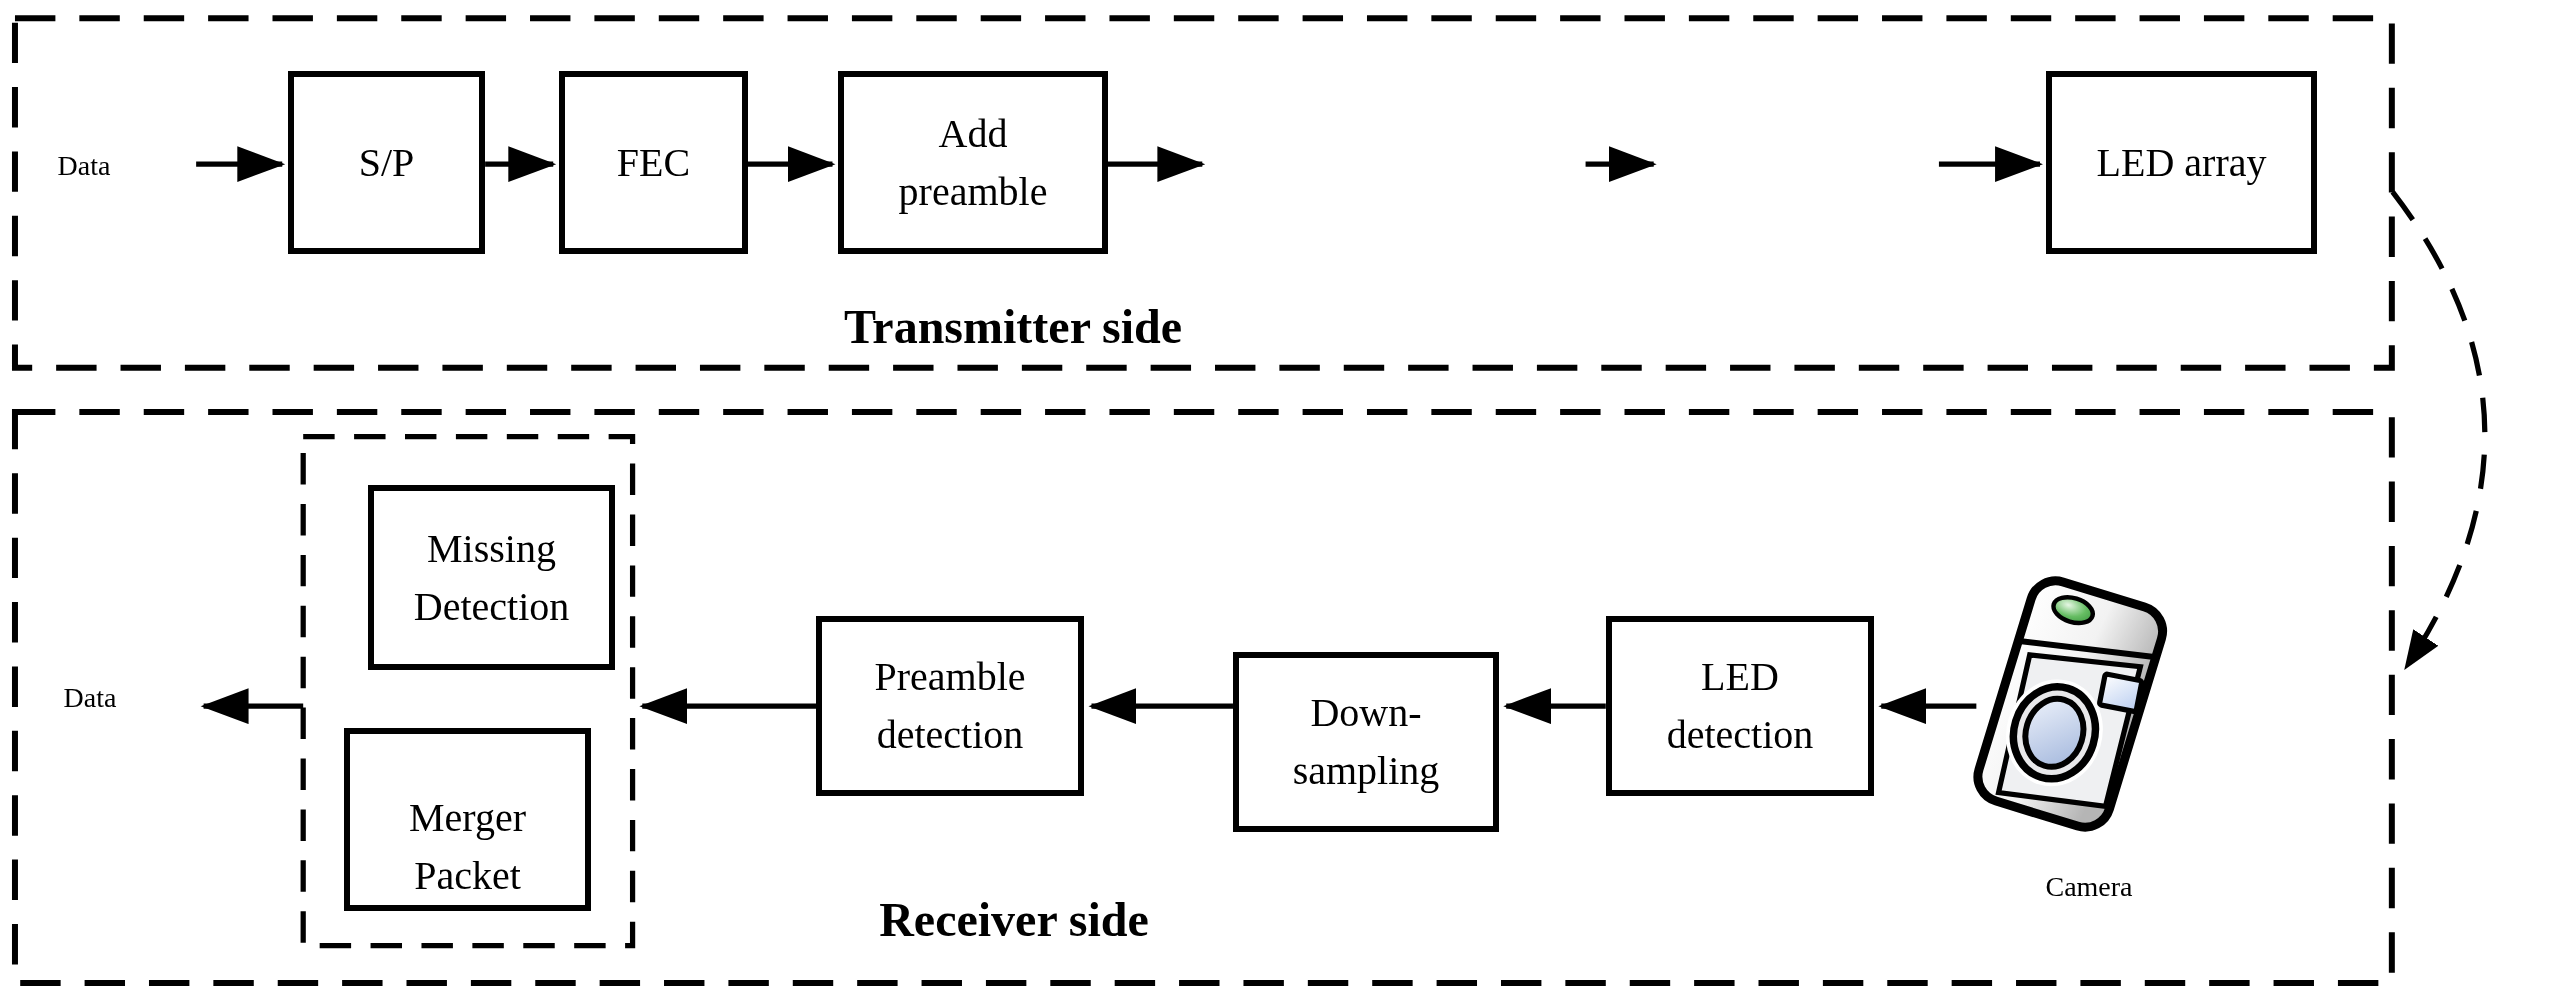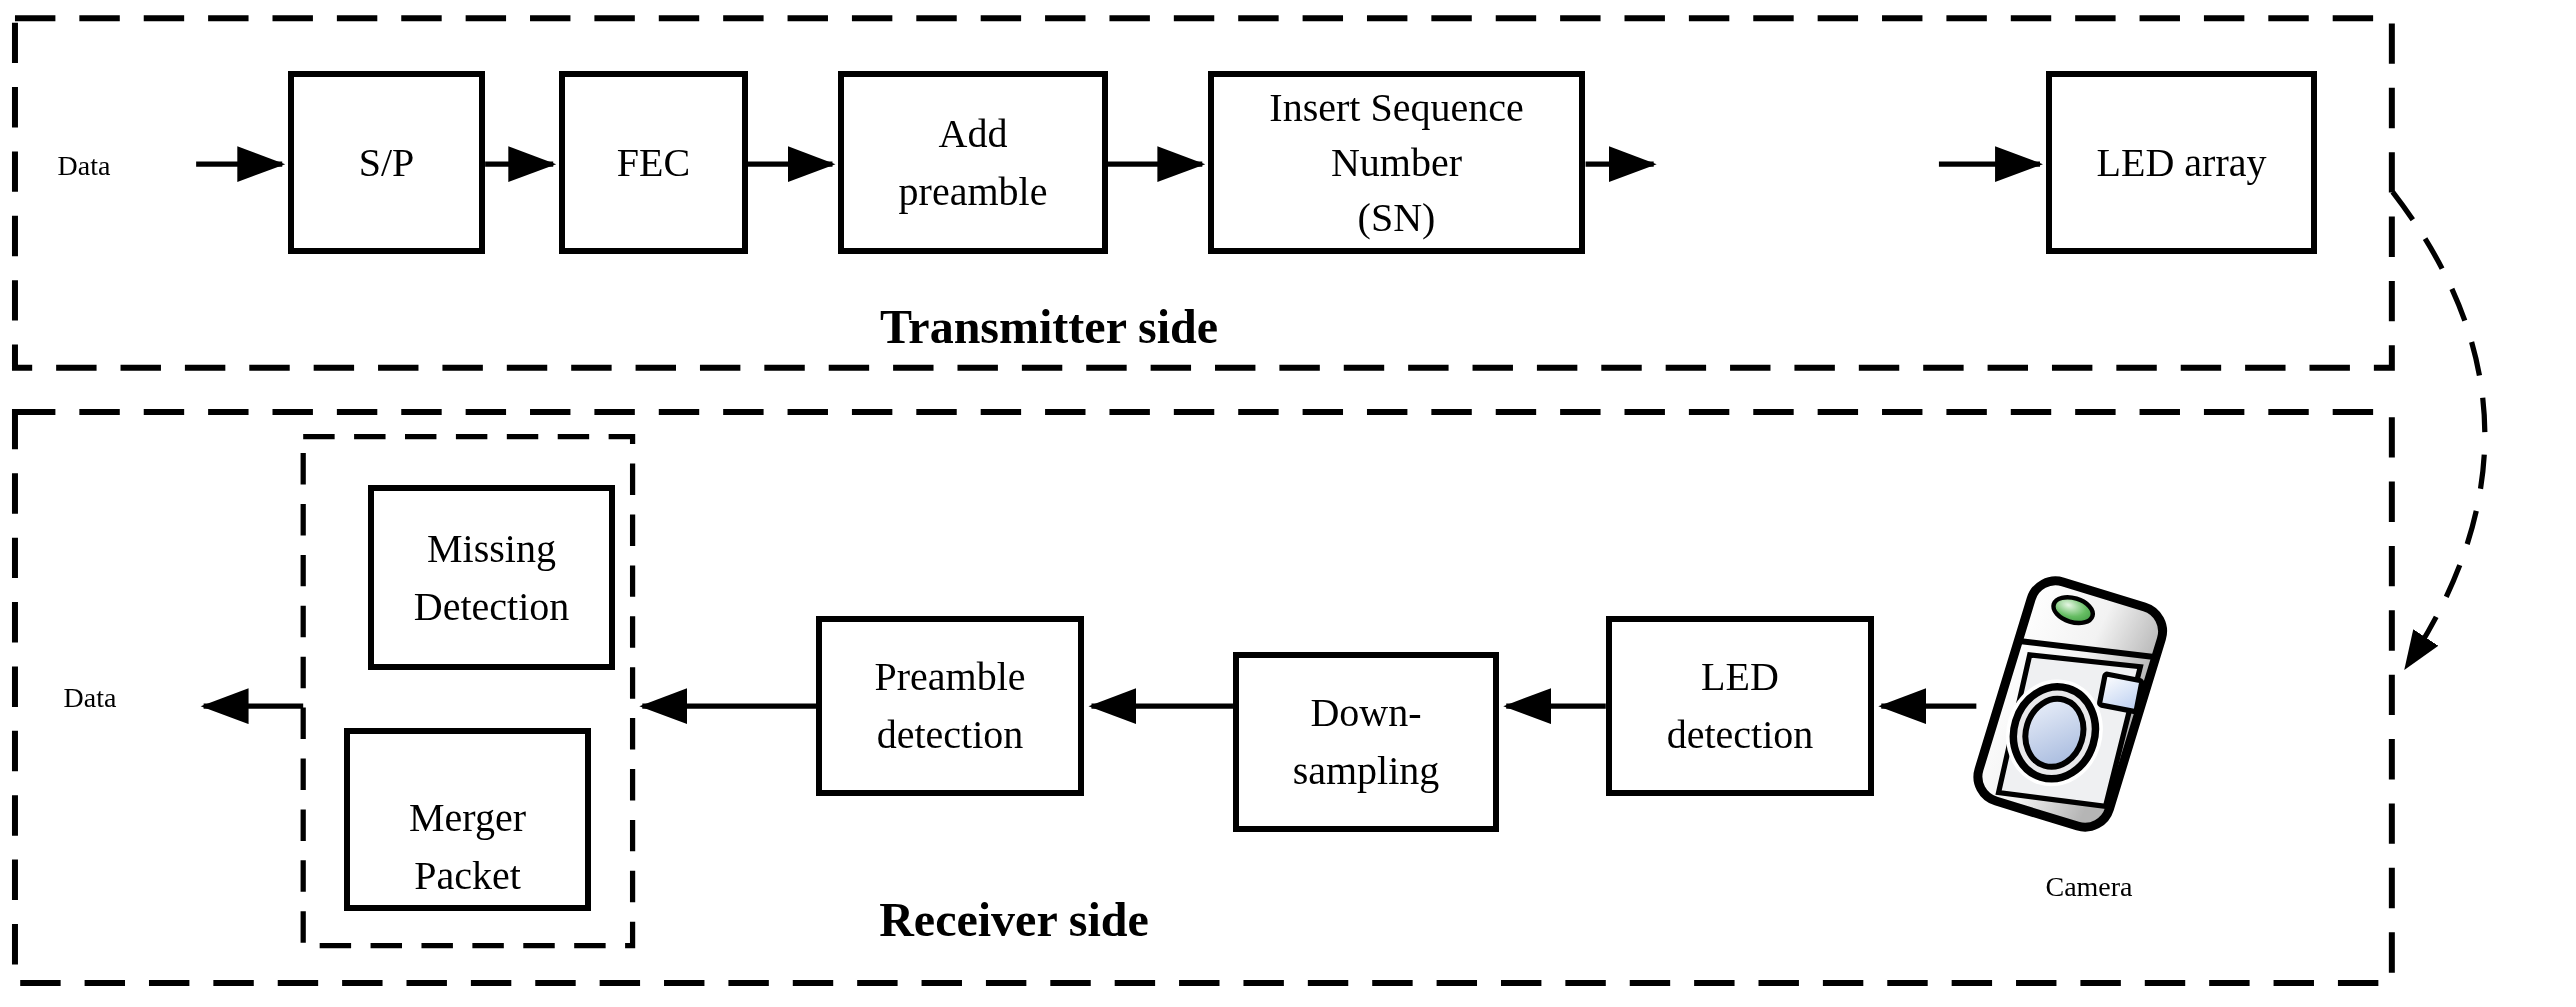--- a/index.html
+++ b/index.html
@@ -95,25 +95,20 @@
   <div class="box" style="left:288px;top:71px;width:197px;height:183px;">
     <span class="box-label">S/P</span>
   </div>
   <div class="box" style="left:838px;top:71px;width:270px;height:183px;">
     <span class="box-label">Add
 preamble</span>
   </div>
   <div class="box" style="left:559px;top:71px;width:189px;height:183px;">
     <span class="box-label">FEC</span>
   </div>
-  <div class="box" style="left:1208px;top:71px;width:377px;height:183px;">
-    <span class="box-label" style="line-height:1.38;">Insert Sequence
-Number
-(SN)</span>
-  </div>
   <div class="box" style="left:2046px;top:71px;width:271px;height:183px;">
     <span class="box-label">LED array</span>
   </div>
 
   <div class="box" style="left:816px;top:616px;width:268px;height:180px;">
     <span class="box-label">Preamble
 detection</span>
   </div>
   <div class="box" style="left:1233px;top:652px;width:266px;height:180px;">
     <span class="box-label">Down-
@@ -128,21 +123,21 @@
     <span class="box-label">Missing
 Detection</span>
   </div>
   <div class="box" style="left:344px;top:728px;width:247px;height:183px;align-items:flex-end;">
     <span class="box-label">Merger
 Packet</span>
   </div>
 
   <div class="float-label" style="left:84px;top:166px;">Data</div>
 
-  <div class="section-label" style="left:1013px;top:326px;margin-left:36px;">Transmitter side</div>
+  <div class="section-label" style="left:1013px;top:326px;">Transmitter side</div>
 
   <div class="float-label" style="left:90px;top:698px;">Data</div>
 
   <div class="section-label" style="left:1014px;top:919px;">Receiver side</div>
 
   <div class="float-label" style="left:2089px;top:887px;">Camera</div>
 
 </div>
 
 

